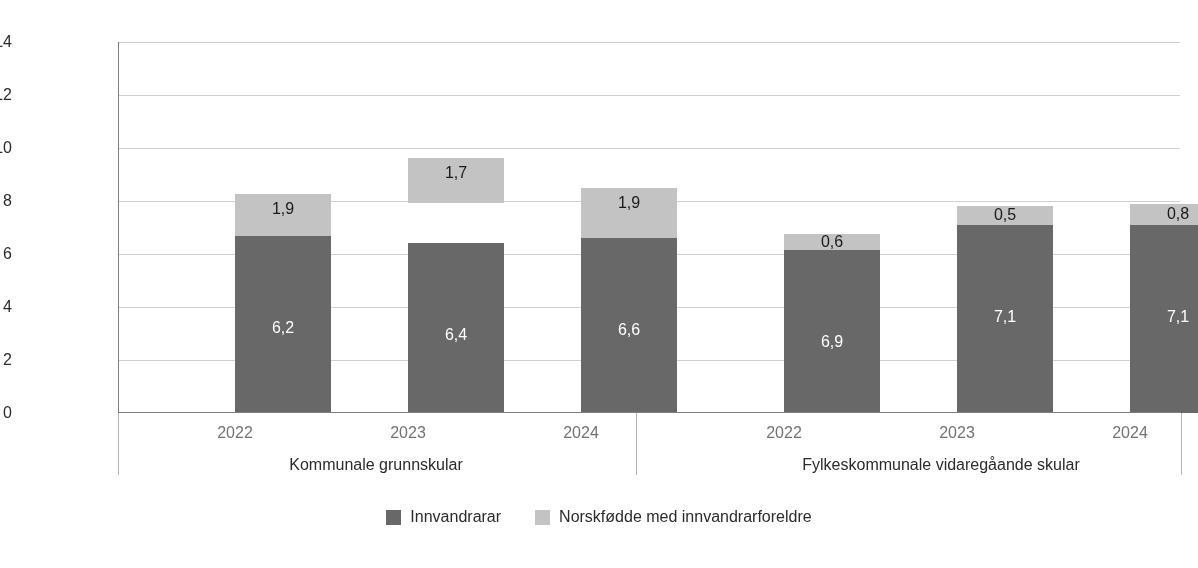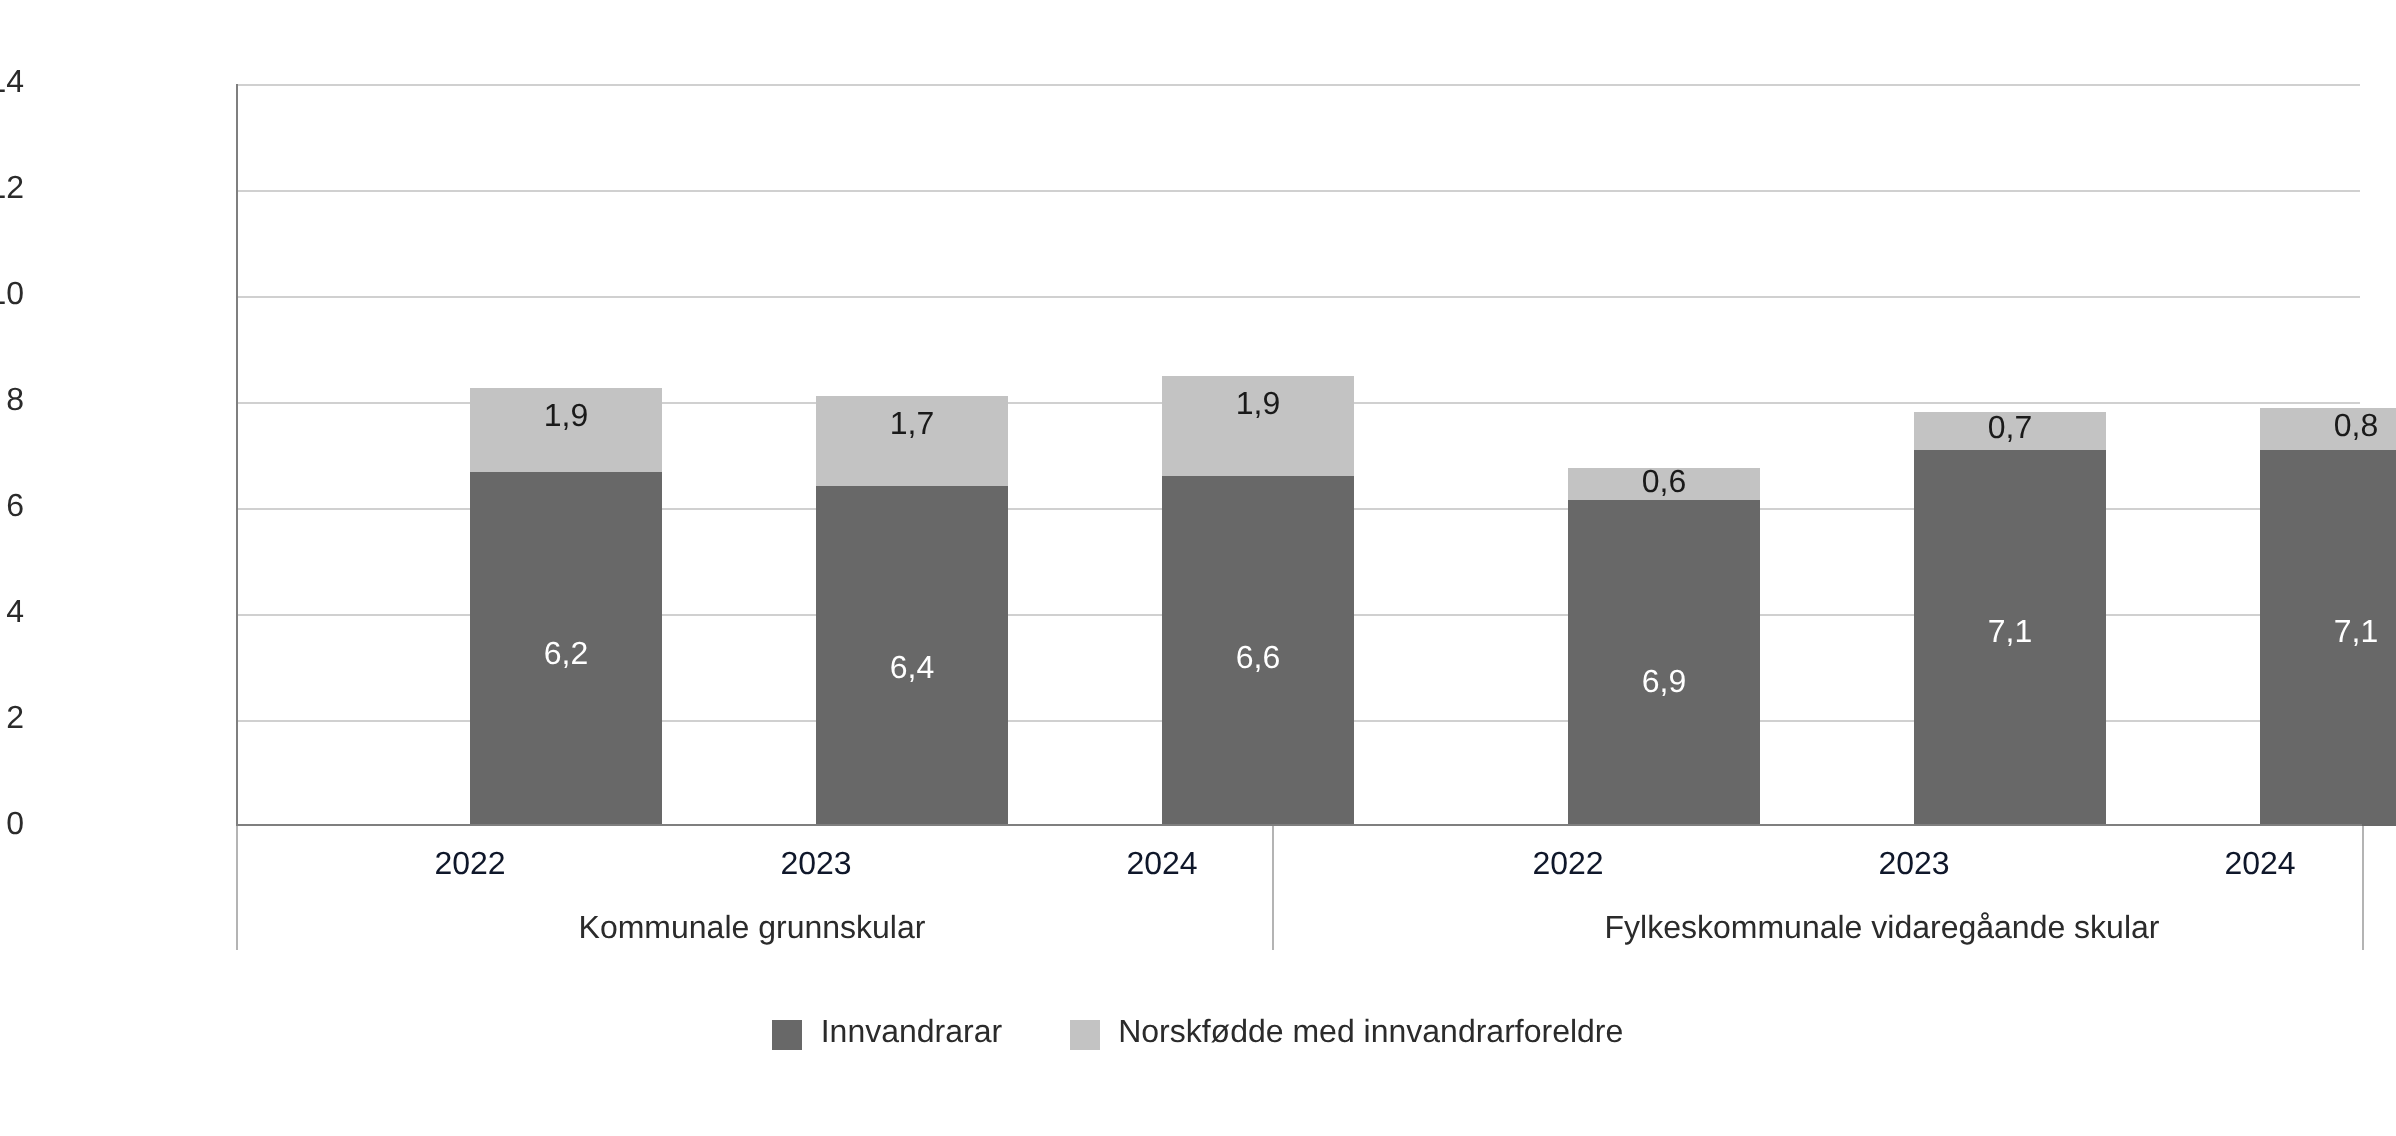--- a/index.html
+++ b/index.html
@@ -97,21 +97,21 @@
     top: 7px;
   }
 
   
   .cat-label {
     position: absolute;
     top: 424px;
     width: 140px;
     text-align: center;
     font-size: 16px;
-    color: #0f172a;
+    color: #737373;
   }
   .group-sep {
     position: absolute;
     top: 413px;
     width: 1px;
     height: 62px;
     background: #b4b4b4;
   }
   .group-label {
     position: absolute;
@@ -180,21 +180,21 @@
       </div>
       <div class="seg seg-lower" style="height:177px;">
         <span class="seg-label">6,2</span>
       </div>
     </div>
 
     <div class="bar-group" style="left:290px;">
       <div class="seg seg-upper" style="height:45.1px;">
         <span class="seg-label">1,7</span>
       </div>
-      <div class="seg seg-lower" style="height:169.6px;">
+      <div class="seg seg-lower" style="height:169.6px;margin-top:40px;">
         <span class="seg-label">6,4</span>
       </div>
     </div>
 
     <div class="bar-group" style="left:463px;">
       <div class="seg seg-upper" style="height:50.4px;">
         <span class="seg-label">1,9</span>
       </div>
       <div class="seg seg-lower" style="height:174.9px;">
         <span class="seg-label">6,6</span>
@@ -205,21 +205,21 @@
       <div class="seg seg-upper" style="height:15.9px;">
         <span class="seg-label" style="top:0px;">0,6</span>
       </div>
       <div class="seg seg-lower" style="height:163px;">
         <span class="seg-label">6,9</span>
       </div>
     </div>
 
     <div class="bar-group" style="left:839px;">
       <div class="seg seg-upper" style="height:18.6px;">
-        <span class="seg-label" style="top:1px;">0,7</span>
+        <span class="seg-label" style="top:1px;">0,5</span>
       </div>
       <div class="seg seg-lower" style="height:188.2px;">
         <span class="seg-label">7,1</span>
       </div>
     </div>
 
     <div class="bar-group" style="left:1012px;">
       <div class="seg seg-upper" style="height:21.2px;">
         <span class="seg-label" style="top:2px;">0,8</span>
       </div>

